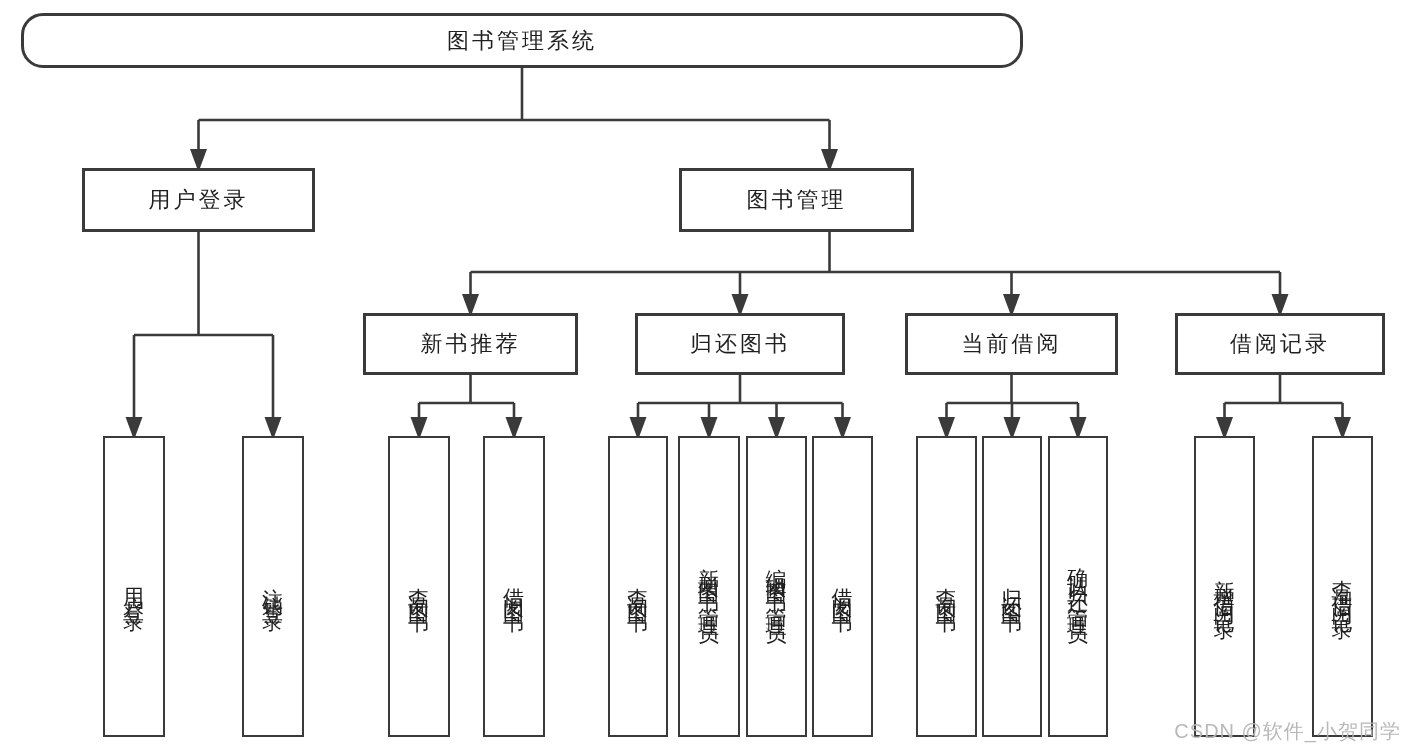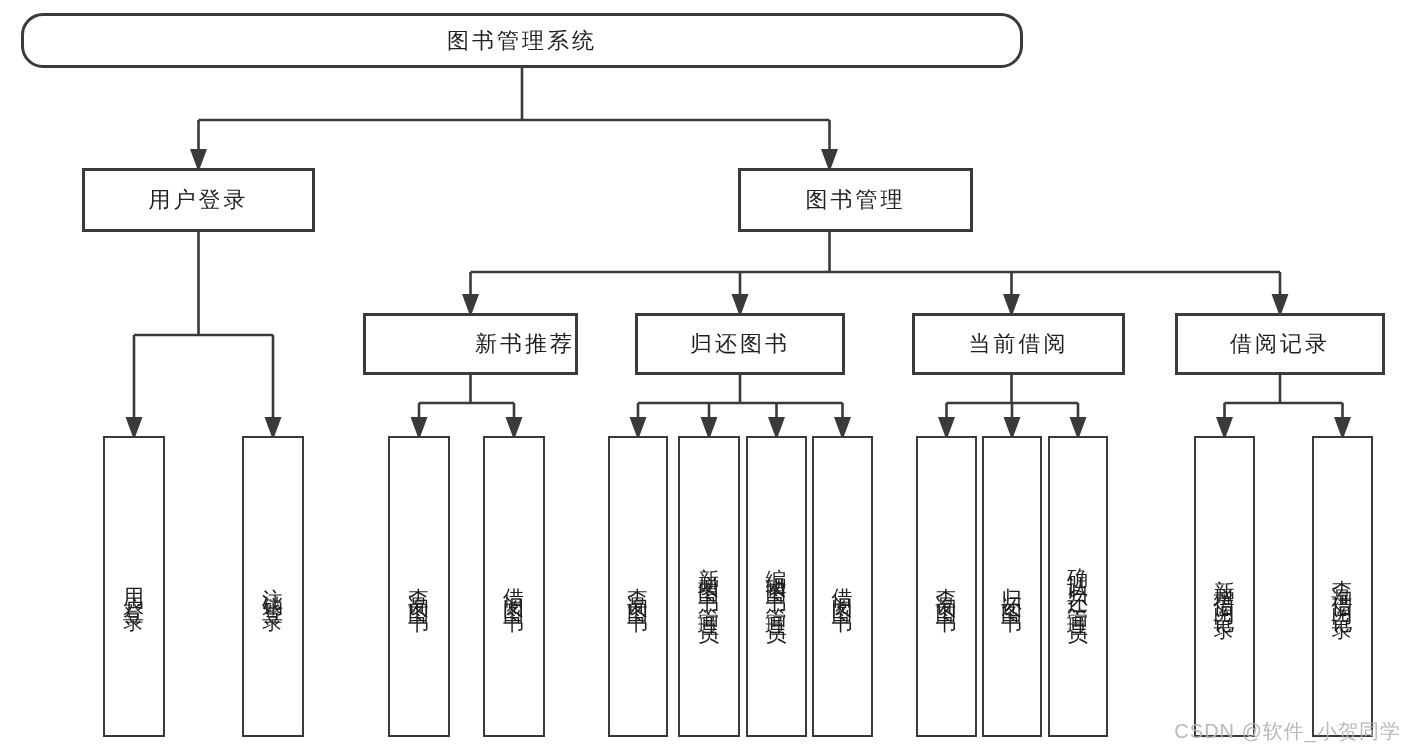--- a/index.html
+++ b/index.html
@@ -116,30 +116,30 @@
       <path d="M 1342.5 403 V 418" fill="none" stroke="#3a3a3a" stroke-width="2.6"></path>
       <polygon points="1334,417 1351,417 1342.5,440" fill="#3a3a3a"></polygon>
     </svg>
   <div id="nodes-layer">
       <div class="node h" style="left: 21px; top: 13px; width: 1002px; height: 55px; border-radius: 22px;">
         <span class="htext">图书管理系统</span>
       </div>
       <div class="node h" style="left: 82px; top: 168px; width: 233px; height: 64px;">
         <span class="htext">用户登录</span>
       </div>
-      <div class="node h" style="left: 738px; top: 168px; width: 235px; height: 64px;">
+      <div class="node h" style="left: 679px; top: 168px; width: 235px; height: 64px;">
         <span class="htext">图书管理</span>
       </div>
-      <div class="node h" style="left: 363px; top: 313px; width: 215px; height: 62px; justify-content: flex-end;">
+      <div class="node h" style="left: 363px; top: 313px; width: 215px; height: 62px;">
         <span class="htext">新书推荐</span>
       </div>
       <div class="node h" style="left: 635px; top: 313px; width: 210px; height: 62px;">
         <span class="htext">归还图书</span>
       </div>
-      <div class="node h" style="left: 905px; top: 313px; width: 213px; height: 62px; margin-left: 7px;">
+      <div class="node h" style="left: 905px; top: 313px; width: 213px; height: 62px;">
         <span class="htext">当前借阅</span>
       </div>
       <div class="node h" style="left: 1175px; top: 313px; width: 210px; height: 62px;">
         <span class="htext">借阅记录</span>
       </div>
       <div class="node v" style="left: 103px; top: 436px; width: 62px; height: 301px;">
         <span class="vtext">用户登录</span>
       </div>
       <div class="node v" style="left: 242px; top: 436px; width: 62px; height: 301px;">
         <span class="vtext">注销登录</span>

